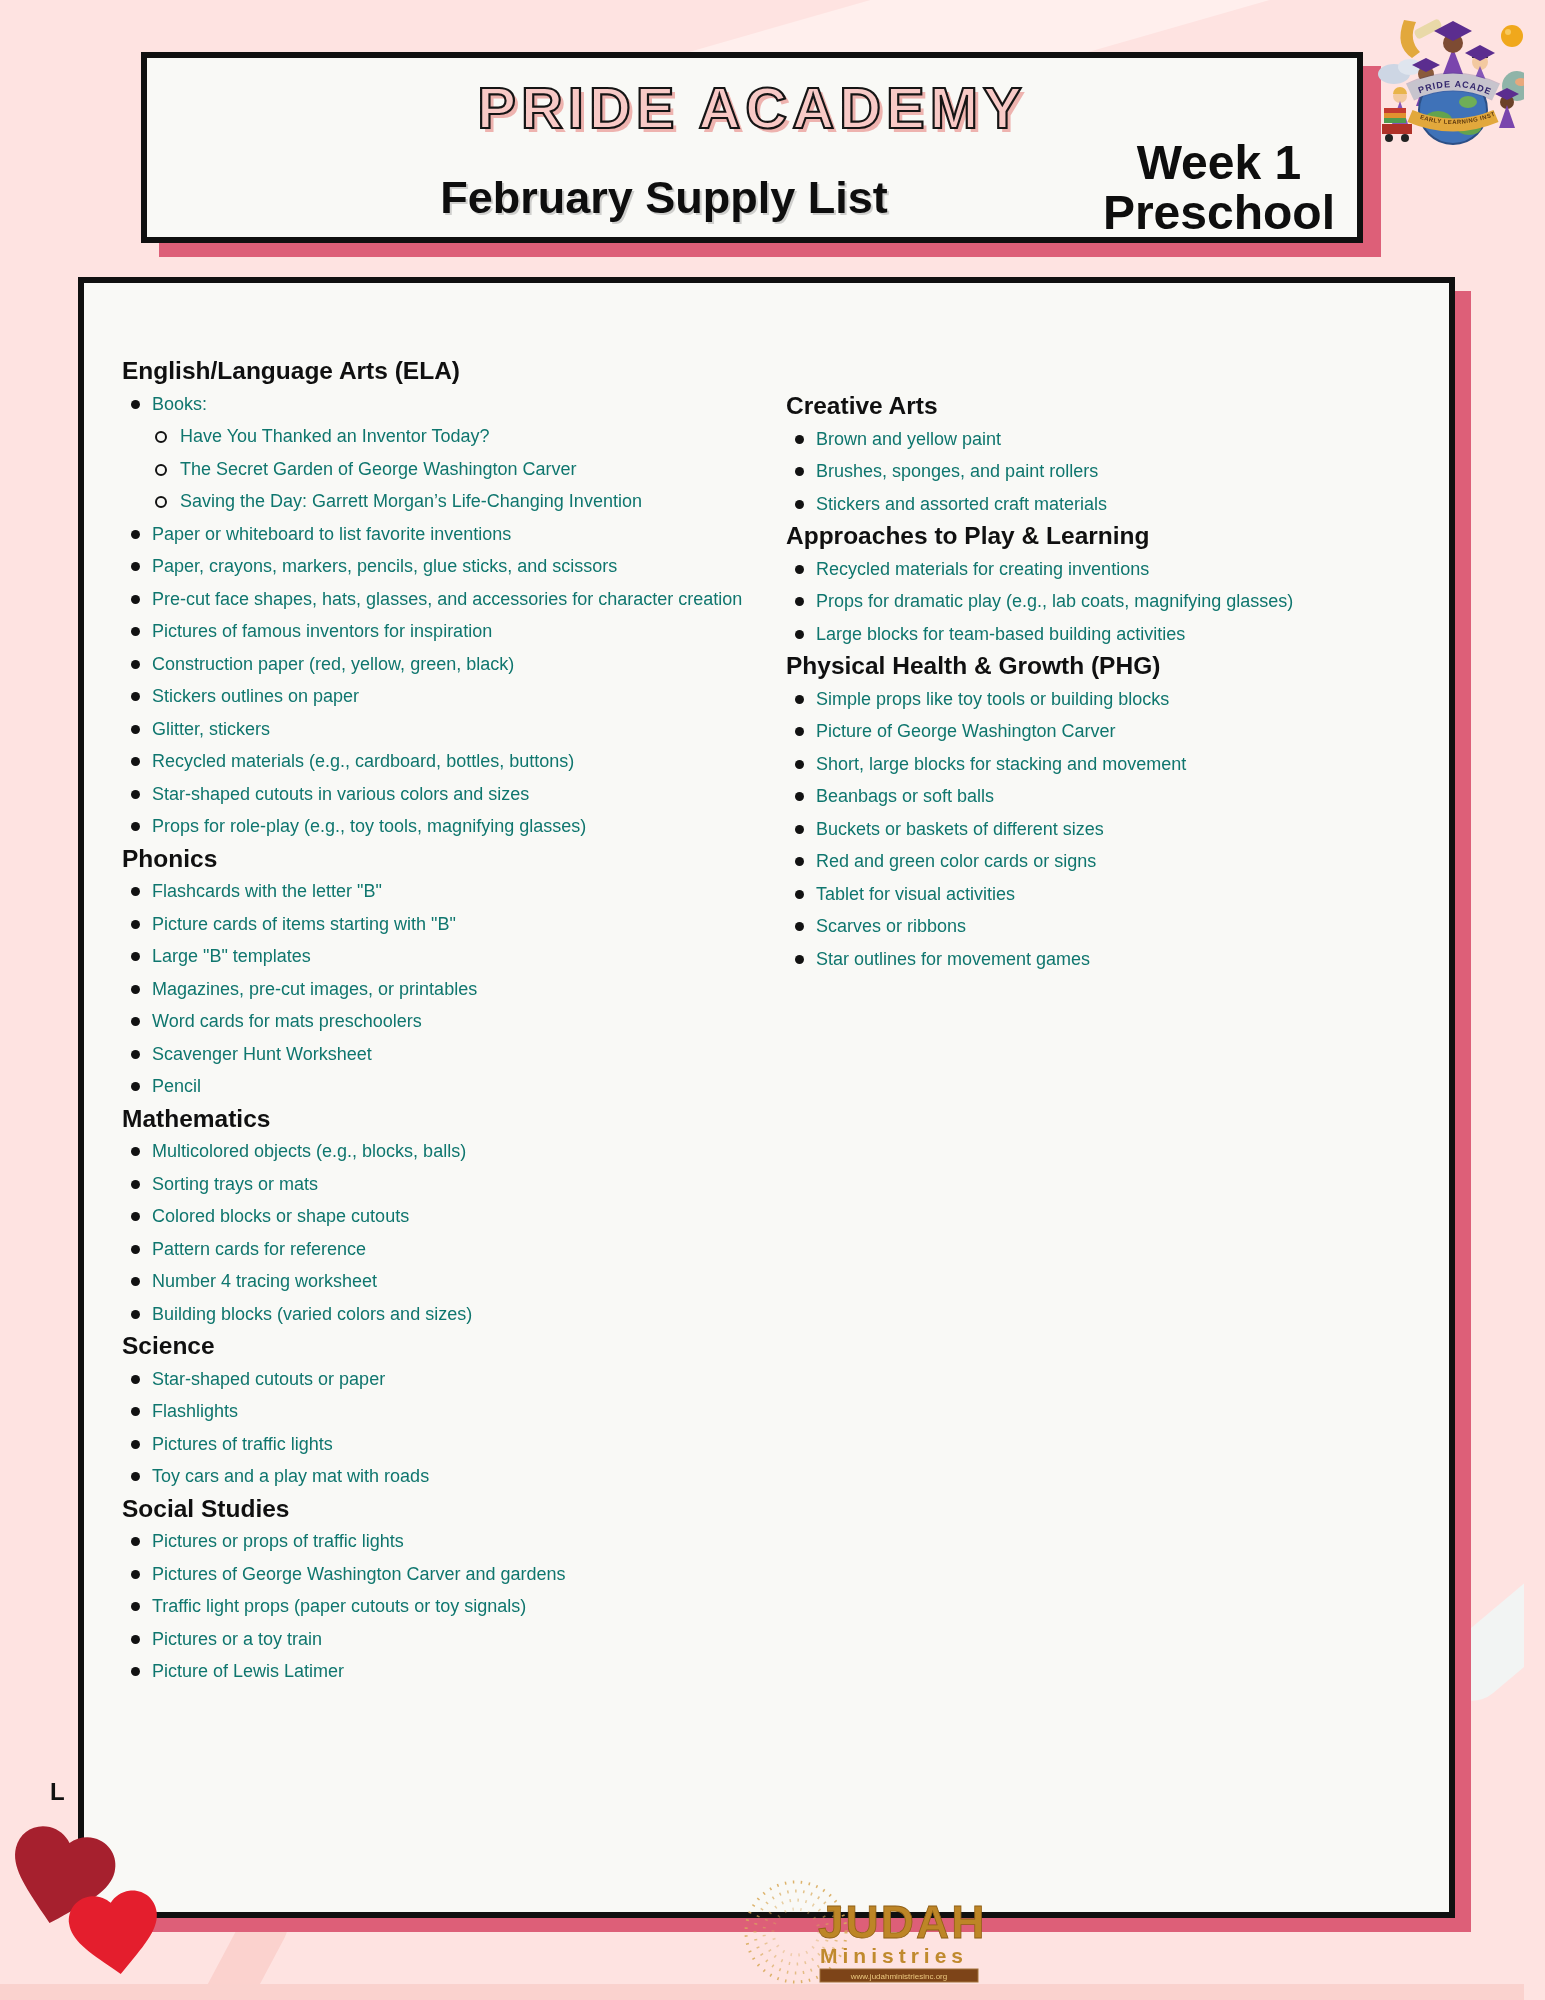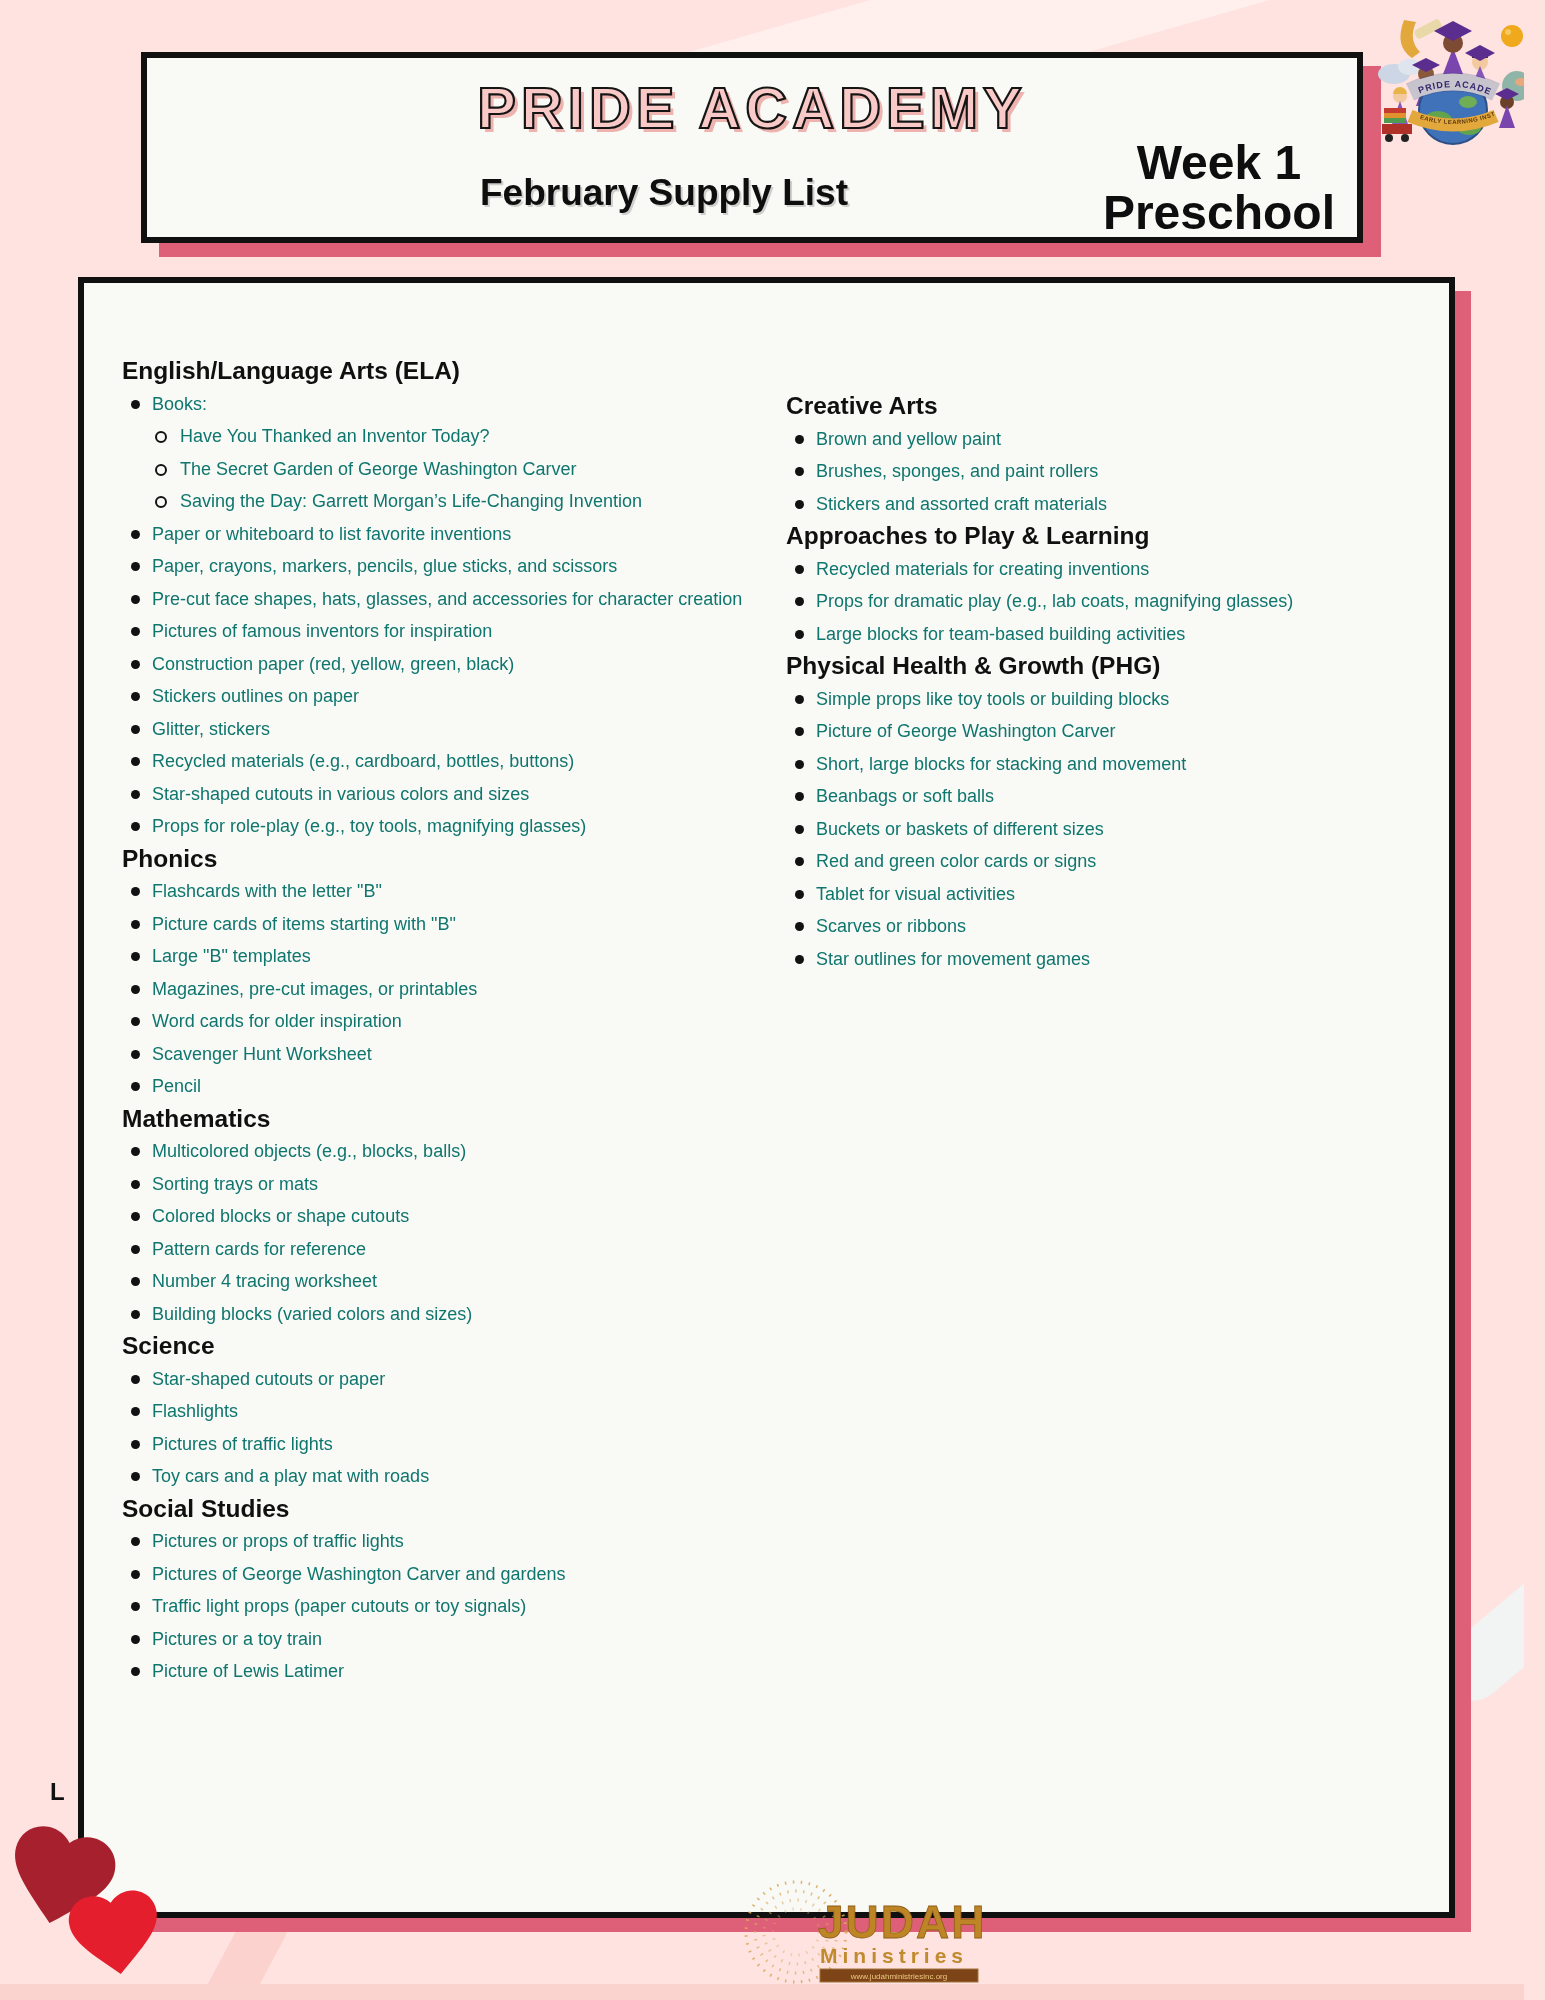--- a/index.html
+++ b/index.html
@@ -16,21 +16,21 @@
 
   
   .header-box{position:absolute;left:141px;top:52px;width:1222px;height:191px;box-sizing:border-box;
               background:var(--panel,#f9f9f6);border:6px solid var(--border,#101010);
               box-shadow:18px 14px 0 var(--shadow,#dd5f78);z-index:2;}
   .school-title{position:absolute;top:16px;width:100%;text-align:center;
                 font-size:58px;font-weight:800;letter-spacing:5px;
                 color:var(--title_pink,#f8c9c6);-webkit-text-stroke:2.2px #151515;
                 text-shadow:4px 4px 0 #eeb3af;white-space:nowrap;}
   .doc-title{position:absolute;top:114px;left:50%;transform:translateX(calc(-50% - 88px));
-             font-size:37px;font-weight:800;color:#0e0e0e;white-space:nowrap;
+             font-size:45px;font-weight:800;color:#0e0e0e;white-space:nowrap;
              text-shadow:2px 2px 0 rgba(110,110,110,0.30);}
   .week-block{position:absolute;right:22px;top:80px;text-align:center;
               font-size:48px;font-weight:800;line-height:50px;color:#0e0e0e;}
 
   .corner-logo{position:absolute;left:1376px;top:10px;width:154px;height:140px;z-index:3;}
 
   
   .main-box{position:absolute;left:78px;top:277px;width:1377px;height:1641px;box-sizing:border-box;
             background:var(--panel,#f9f9f6);border:6px solid var(--border,#101010);
             box-shadow:16px 14px 0 var(--shadow,#dd5f78);z-index:1;}
@@ -205,21 +205,21 @@
             <li class="item lvl1">
               <span class="dot"></span>
               <span class="txt">Large "B" templates</span>
             </li>
             <li class="item lvl1">
               <span class="dot"></span>
               <span class="txt">Magazines, pre-cut images, or printables</span>
             </li>
             <li class="item lvl1">
               <span class="dot"></span>
-              <span class="txt">Word cards for older inspiration</span>
+              <span class="txt">Word cards for mats preschoolers</span>
             </li>
             <li class="item lvl1">
               <span class="dot"></span>
               <span class="txt">Scavenger Hunt Worksheet</span>
             </li>
             <li class="item lvl1">
               <span class="dot"></span>
               <span class="txt">Pencil</span>
             </li>
           </ul>

